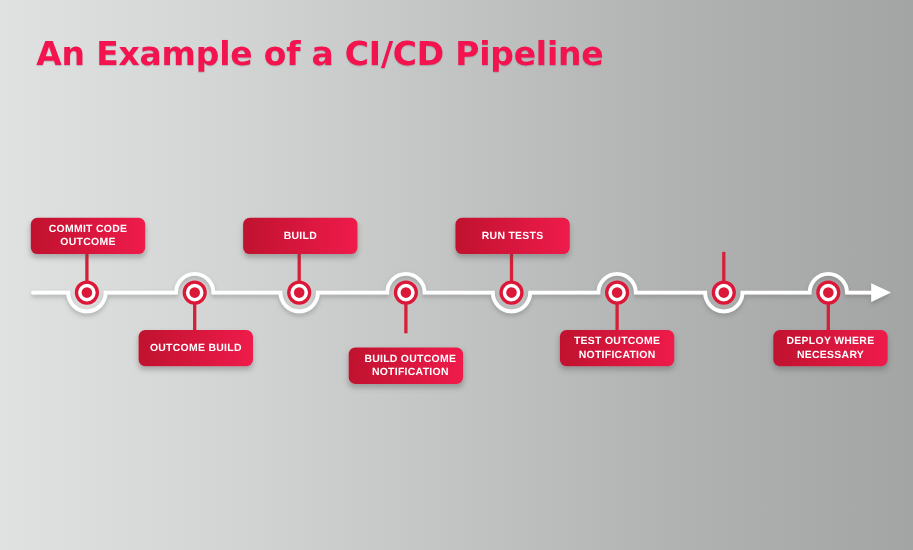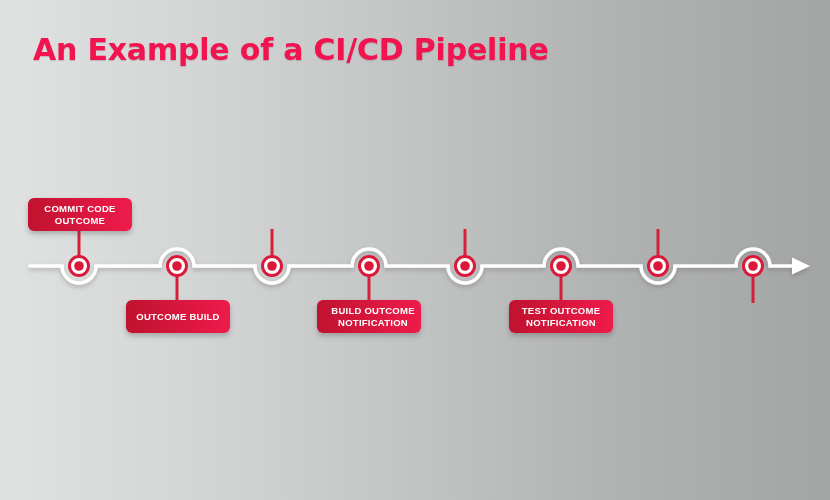--- a/index.html
+++ b/index.html
@@ -37,21 +37,21 @@
     letter-spacing:0.25px;
     box-shadow:0 3px 5px rgba(80,80,80,0.35);
   }
   
   .b1{left:28px;top:198px;}
   .b3{left:221px;top:198px;}
   .b5{left:414px;top:198px;}
   .b7{left:606px;top:198px;}
   
   .b2{left:126px;top:300px;}
-  .b4{left:317px;top:300px;padding-left:12px;}
+  .b4{left:317px;top:316px;padding-left:12px;}
   .b6{left:509px;top:300px;}
   .b8{left:703px;top:300px;}
 </style>
 </head>
 <body>
 
 <div class="canvas">
 
   <div class="title">An Example of a CI/CD Pipeline</div>
 
@@ -125,16 +125,19 @@
       <g>
         <circle cx="753" cy="266" r="8.5" fill="#FFFFFF"></circle>
         <circle cx="753" cy="266" r="9.5" fill="none" stroke="#DC1839" stroke-width="3"></circle>
         <circle cx="753" cy="266" r="4.8" fill="#DC1839"></circle>
       </g>
     </g>
   </svg>
 
   <div class="step-box b1">COMMIT CODE OUTCOME</div>
   <div class="step-box b2">OUTCOME BUILD</div>
+  <div class="step-box b3">BUILD</div>
   <div class="step-box b4">BUILD OUTCOME NOTIFICATION</div>
+  <div class="step-box b5">RUN TESTS</div>
   <div class="step-box b6">TEST OUTCOME NOTIFICATION</div>
+  <div class="step-box b8">DEPLOY WHERE NECESSARY</div>
 
 </div>
 
 </body></html>

